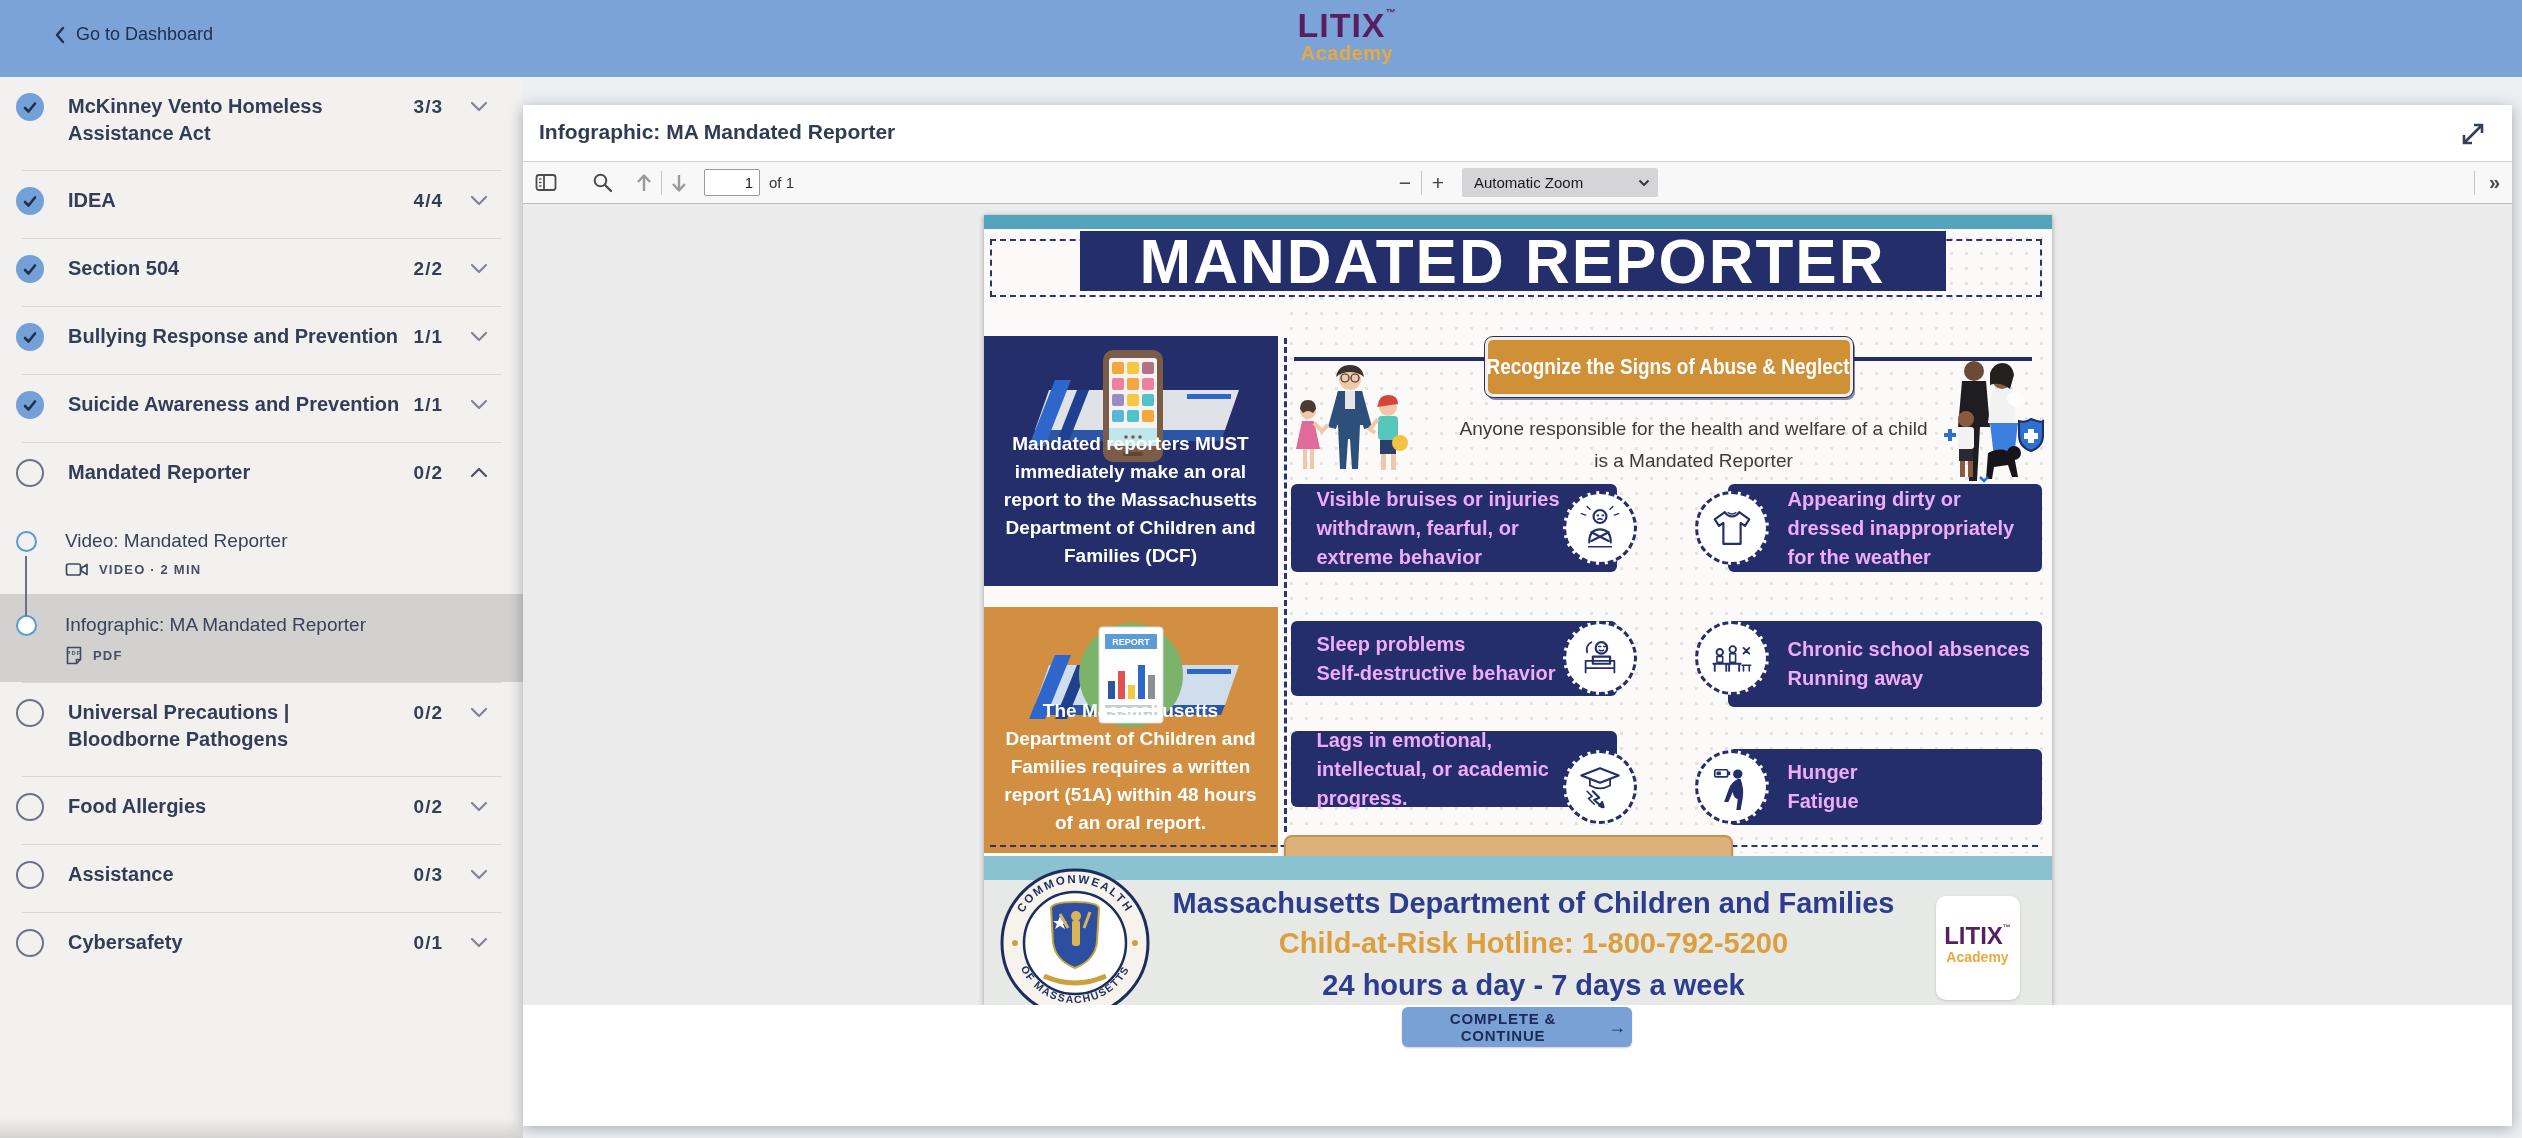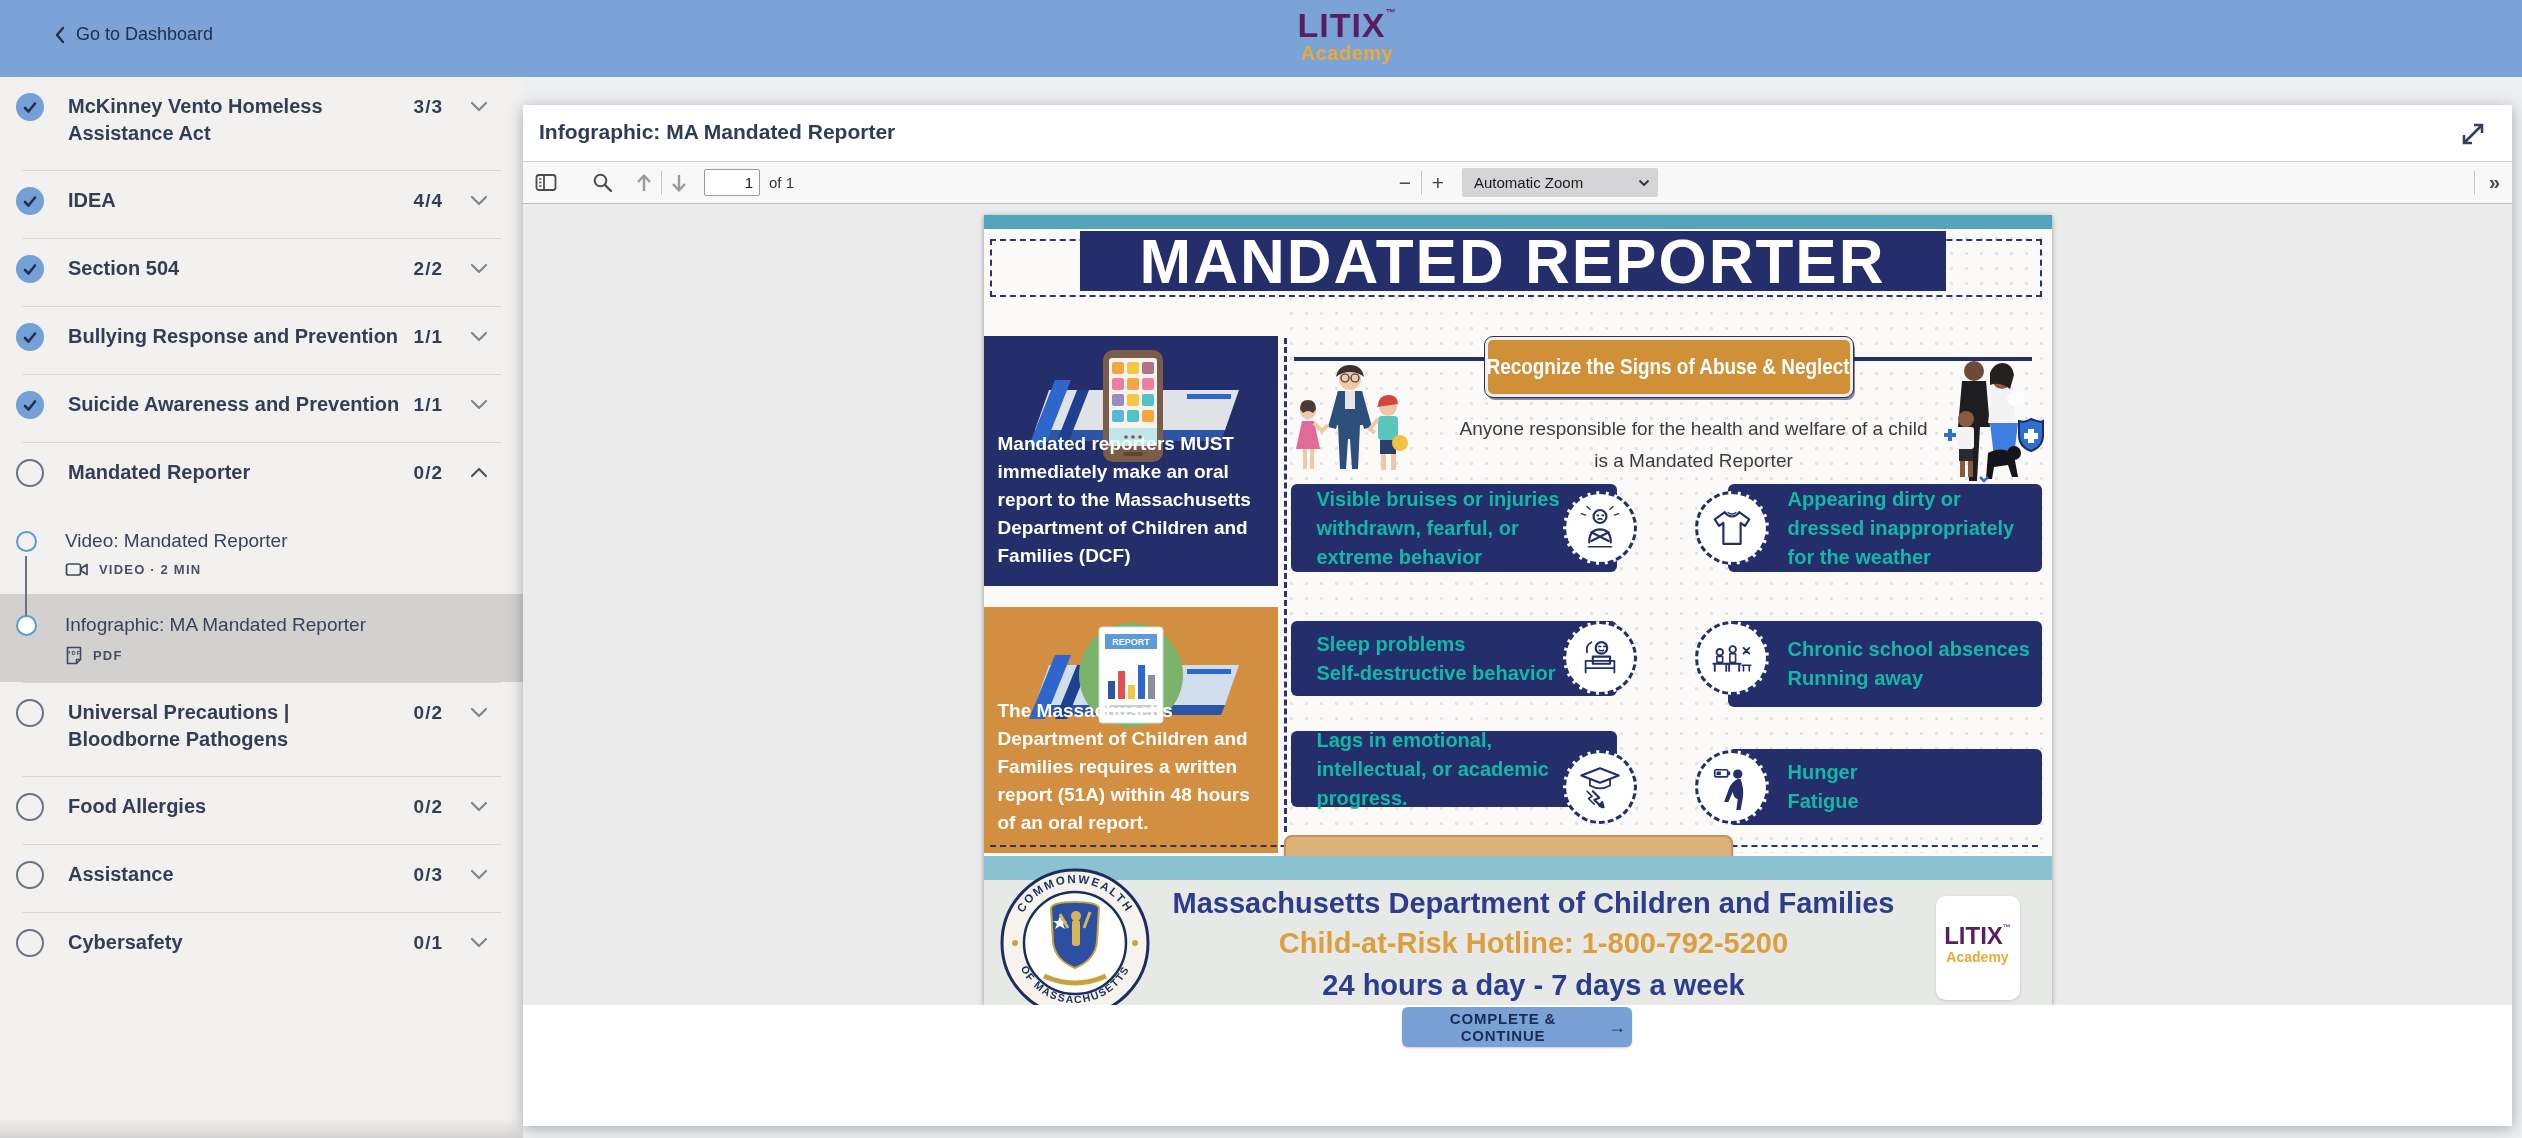--- a/index.html
+++ b/index.html
@@ -60,29 +60,29 @@
   .page{position:relative;width:1068px;height:790px;margin:11px auto 0;background:#fbfaf8;box-shadow:0 1px 5px rgba(0,0,0,.35);overflow:hidden;}
   .dots-bg{position:absolute;left:300px;top:16px;width:760px;height:622px;background:radial-gradient(circle,rgba(100,110,150,.16) 1.6px,transparent 1.8px) 0 0/15px 15px;pointer-events:none;}
   .teal-top{position:absolute;left:0;top:0;width:1068px;height:14px;background:#55a4bd;}
   .title-dashed{position:absolute;left:6px;top:24px;width:1048px;height:54px;border:2px dashed #2a3472;}
   .title-banner{position:absolute;left:96px;top:16px;width:866px;height:60px;background:#232e6a;display:flex;align-items:center;justify-content:center;}
   .title-banner span{color:#fff;font-size:62px;font-weight:800;letter-spacing:2px;white-space:nowrap;transform:scaleY(1.02);}
 
   .navy-box{position:absolute;left:0;top:121px;width:294px;height:250px;background:#232e6a;}
   .orange-box{position:absolute;left:0;top:378px;width:294px;height:246px;background:#d28e41;margin-top:14px;}
   .illus{position:absolute;left:50%;transform:translateX(-50%);top:6px;}
-  .box-text{position:absolute;left:14px;right:14px;bottom:16px;color:#fff;font-weight:700;font-size:19px;line-height:28px;text-align:left;white-space:pre-line;}
+  .box-text{position:absolute;left:14px;right:14px;bottom:16px;color:#fff;font-weight:700;font-size:19px;line-height:28px;text-align:center;white-space:pre-line;}
   .vdash{position:absolute;left:300px;top:123px;height:494px;border-left:3px dashed #2a3472;}
 
   .hline{position:absolute;left:310px;top:142px;width:738px;height:4px;background:#232e6a;}
   .recognize{position:absolute;left:501px;top:122px;width:362px;height:54px;background:#d09038;border:3px solid #f4efe2;outline:1px solid #232e6a;border-radius:8px;box-shadow:2px 3px 0 rgba(35,46,106,.55);display:flex;align-items:center;justify-content:center;}
   .recognize span{color:#fff;font-size:22px;font-weight:700;white-space:nowrap;transform:scaleX(.86);}
   .anyone{position:absolute;left:430px;top:198px;width:560px;text-align:center;font-size:19px;line-height:32px;color:#3c3c3c;white-space:pre-line;}
 
-  .sign-box{position:absolute;background:#232e6a;border-radius:6px;color:#14b8a6;font-weight:700;font-size:20px;line-height:29px;display:flex;align-items:center;white-space:pre-line;}
+  .sign-box{position:absolute;background:#232e6a;border-radius:6px;color:#f0abfc;font-weight:700;font-size:20px;line-height:29px;display:flex;align-items:center;white-space:pre-line;}
   .sign-box.leftcol{left:307px;width:326px;padding-left:26px;box-sizing:border-box;}
   .sign-box.rightcol{left:744px;width:314px;padding-left:60px;box-sizing:border-box;}
   .sign-circle{position:absolute;width:74px;height:74px;border-radius:50%;background:#fff;border:3px dashed #232e6a;box-sizing:border-box;display:flex;align-items:center;justify-content:center;}
 
   .bottom-dash{position:absolute;left:6px;top:630px;width:1048px;border-top:2px dashed #2a3472;}
   .tan-bar{position:absolute;left:300px;top:620px;width:445px;height:36px;background:#dcb27a;border:2px solid #c09358;border-radius:8px;box-shadow:0 2px 3px rgba(0,0,0,.25);}
   .teal-band{position:absolute;left:0;top:641px;width:1068px;height:24px;background:#8ac2d2;}
   .pg-footer{position:absolute;left:0;top:665px;width:1068px;height:125px;background:#e7e9e7;}
   .seal{position:absolute;left:16px;top:-12px;}
   .pf-texts{position:absolute;left:180px;top:5px;width:740px;text-align:center;}

